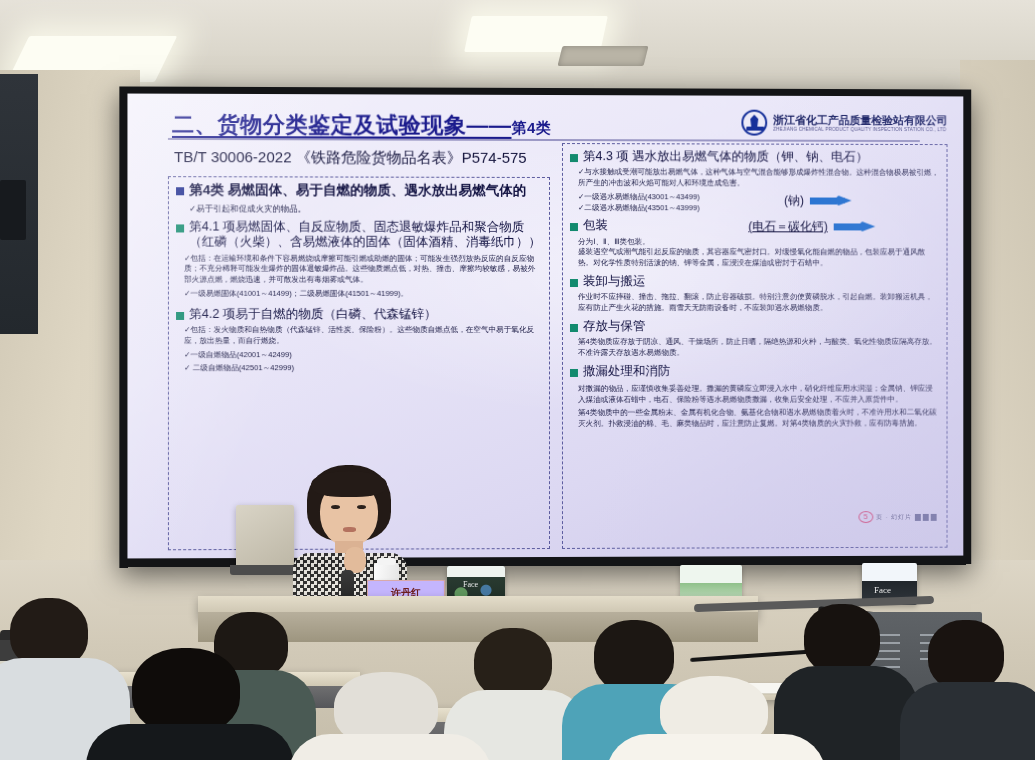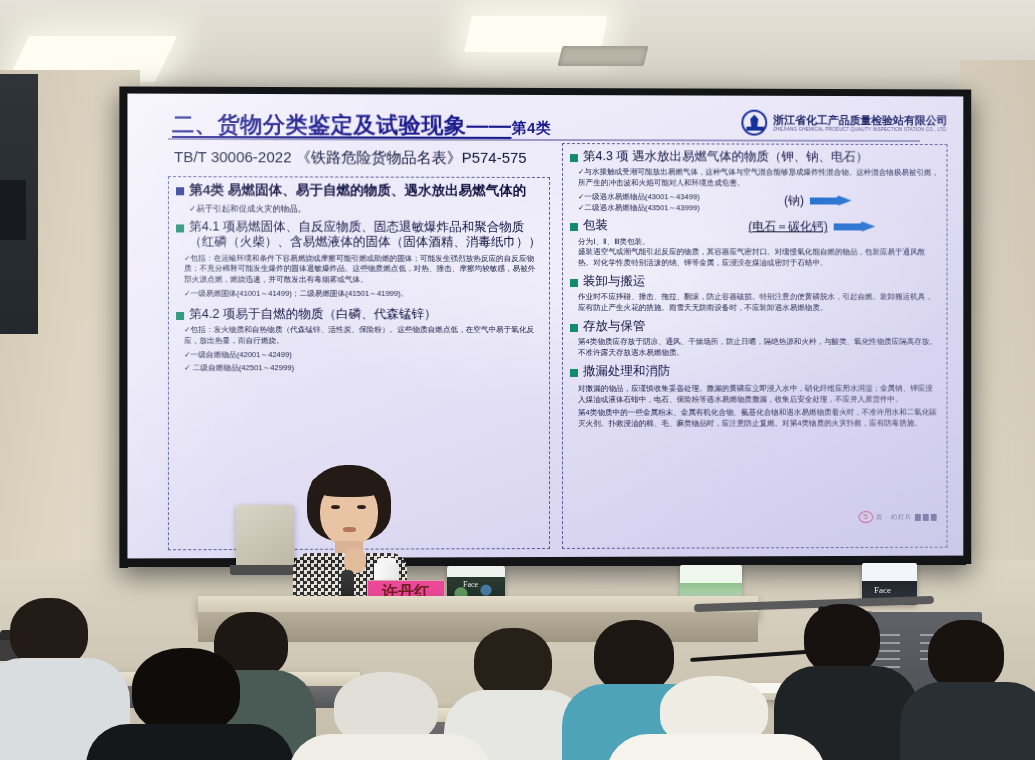--- a/index.html
+++ b/index.html
@@ -209,23 +209,23 @@
     position: absolute; left: 198px; top: 596px; width: 560px; height: 22px;
     background: linear-gradient(180deg, #e4ddca 0%, #c8c0ac 100%);
     box-shadow: 0 4px 10px rgba(0,0,0,.3);
   }
   .front-desk-front {
     position: absolute; left: 198px; top: 612px; width: 560px; height: 30px;
     background: linear-gradient(180deg, #b7af9c, #9d957f);
   }
   .namecard {
     position: absolute; left: 367px; top: 580px; width: 78px; height: 25px;
-    background: #ec4899; border: 1px solid #d8a9a9;
+    background: #c4b5fd; border: 1px solid #d8a9a9;
     display: flex; align-items: center; justify-content: center;
-    font-size: 16px; font-weight: bold; color: #6e1f1f;
+    font-size: 10px; font-weight: bold; color: #6e1f1f;
     box-shadow: 0 2px 4px rgba(0,0,0,.2);
   }
   .cup {
     position: absolute; left: 374px; top: 563px; width: 25px; height: 36px;
     background: linear-gradient(100deg,#fdfdfd,#e2e2e2);
     border-radius: 3px 3px 5px 5px; box-shadow: 0 2px 4px rgba(0,0,0,.2);
   }
   .cup::before {
     content:""; position:absolute; left:3px; top:-5px; width:19px; height:7px;
     background:#f4f4f4; border-radius:3px;

